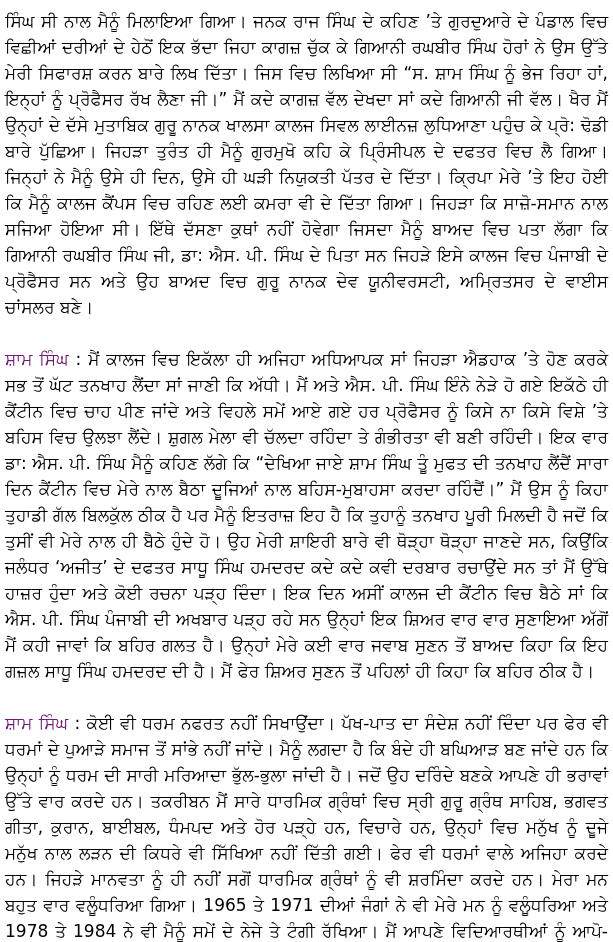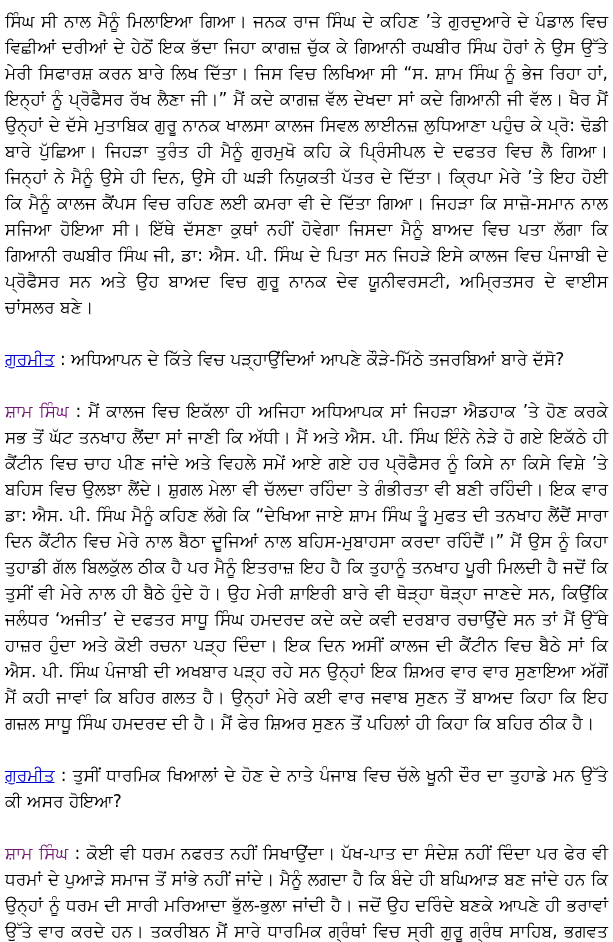--- a/index.html
+++ b/index.html
@@ -32,29 +32,23 @@
     color: #701a75;
   }
 </style>
 </head>
 <body>
 
 <div class="doc">
 
   <p class="para">ਸਿੰਘ ਸੀ ਨਾਲ ਮੈਨੂੰ ਮਿਲਾਇਆ ਗਿਆ। ਜਨਕ ਰਾਜ ਸਿੰਘ ਦੇ ਕਹਿਣ ’ਤੇ ਗੁਰਦੁਆਰੇ ਦੇ ਪੰਡਾਲ ਵਿਚ ਵਿਛੀਆਂ ਦਰੀਆਂ ਦੇ ਹੇਠੋਂ ਇਕ ਭੱਦਾ ਜਿਹਾ ਕਾਗਜ਼ ਚੁੱਕ ਕੇ ਗਿਆਨੀ ਰਘਬੀਰ ਸਿੰਘ ਹੋਰਾਂ ਨੇ ਉਸ ਉੱਤੇ ਮੇਰੀ ਸਿਫਾਰਸ਼ ਕਰਨ ਬਾਰੇ ਲਿਖ ਦਿੱਤਾ। ਜਿਸ ਵਿਚ ਲਿਖਿਆ ਸੀ “ਸ. ਸ਼ਾਮ ਸਿੰਘ ਨੂੰ ਭੇਜ ਰਿਹਾ ਹਾਂ, ਇਨ੍ਹਾਂ ਨੂੰ ਪ੍ਰੋਫੈਸਰ ਰੱਖ ਲੈਣਾ ਜੀ।” ਮੈਂ ਕਦੇ ਕਾਗਜ਼ ਵੱਲ ਦੇਖਦਾ ਸਾਂ ਕਦੇ ਗਿਆਨੀ ਜੀ ਵੱਲ। ਖੈਰ ਮੈਂ ਉਨ੍ਹਾਂ ਦੇ ਦੱਸੇ ਮੁਤਾਬਿਕ ਗੁਰੂ ਨਾਨਕ ਖਾਲਸਾ ਕਾਲਜ ਸਿਵਲ ਲਾਈਨਜ਼ ਲੁਧਿਆਣਾ ਪਹੁੰਚ ਕੇ ਪ੍ਰੋ: ਢੋਡੀ ਬਾਰੇ ਪੁੱਛਿਆ। ਜਿਹੜਾ ਤੁਰੰਤ ਹੀ ਮੈਨੂੰ ਗੁਰਮੁਖੋ ਕਹਿ ਕੇ ਪ੍ਰਿੰਸੀਪਲ ਦੇ ਦਫਤਰ ਵਿਚ ਲੈ ਗਿਆ। ਜਿਨ੍ਹਾਂ ਨੇ ਮੈਨੂੰ ਉਸੇ ਹੀ ਦਿਨ, ਉਸੇ ਹੀ ਘੜੀ ਨਿਯੁਕਤੀ ਪੱਤਰ ਦੇ ਦਿੱਤਾ। ਕ੍ਰਿਪਾ ਮੇਰੇ ’ਤੇ ਇਹ ਹੋਈ ਕਿ ਮੈਨੂੰ ਕਾਲਜ ਕੈਂਪਸ ਵਿਚ ਰਹਿਣ ਲਈ ਕਮਰਾ ਵੀ ਦੇ ਦਿੱਤਾ ਗਿਆ। ਜਿਹੜਾ ਕਿ ਸਾਜ਼ੋ-ਸਮਾਨ ਨਾਲ ਸਜਿਆ ਹੋਇਆ ਸੀ। ਇੱਥੇ ਦੱਸਣਾ ਕੁਥਾਂ ਨਹੀਂ ਹੋਵੇਗਾ ਜਿਸਦਾ ਮੈਨੂੰ ਬਾਅਦ ਵਿਚ ਪਤਾ ਲੱਗਾ ਕਿ ਗਿਆਨੀ ਰਘਬੀਰ ਸਿੰਘ ਜੀ, ਡਾ: ਐਸ. ਪੀ. ਸਿੰਘ ਦੇ ਪਿਤਾ ਸਨ ਜਿਹੜੇ ਇਸੇ ਕਾਲਜ ਵਿਚ ਪੰਜਾਬੀ ਦੇ ਪ੍ਰੋਫੈਸਰ ਸਨ ਅਤੇ ਉਹ ਬਾਅਦ ਵਿਚ ਗੁਰੂ ਨਾਨਕ ਦੇਵ ਯੂਨੀਵਰਸਟੀ, ਅਮ੍ਰਿਤਸਰ ਦੇ ਵਾਈਸ ਚਾਂਸਲਰ ਬਣੇ।</p>
 
-  <p class="para">
-    <span class="speaker-q">ਗੁਰਮੀਤ</span><span> : </span><span>ਅਧਿਆਪਨ ਦੇ ਕਿੱਤੇ ਵਿਚ ਪੜ੍ਹਾਉਂਦਿਆਂ ਆਪਣੇ ਕੌੜੇ-ਮਿੱਠੇ ਤਜਰਬਿਆਂ ਬਾਰੇ ਦੱਸੋ?</span>
-  </p>
 
   <p class="para">
     <span class="speaker-a">ਸ਼ਾਮ ਸਿੰਘ</span><span> : </span><span>ਮੈਂ ਕਾਲਜ ਵਿਚ ਇਕੱਲਾ ਹੀ ਅਜਿਹਾ ਅਧਿਆਪਕ ਸਾਂ ਜਿਹੜਾ ਐਡਹਾਕ ’ਤੇ ਹੋਣ ਕਰਕੇ ਸਭ ਤੋਂ ਘੱਟ ਤਨਖਾਹ ਲੈਂਦਾ ਸਾਂ ਜਾਣੀ ਕਿ ਅੱਧੀ। ਮੈਂ ਅਤੇ ਐਸ. ਪੀ. ਸਿੰਘ ਇੰਨੇ ਨੇੜੇ ਹੋ ਗਏ ਇਕੱਠੇ ਹੀ ਕੈਂਟੀਨ ਵਿਚ ਚਾਹ ਪੀਣ ਜਾਂਦੇ ਅਤੇ ਵਿਹਲੇ ਸਮੇਂ ਆਏ ਗਏ ਹਰ ਪ੍ਰੋਫੈਸਰ ਨੂੰ ਕਿਸੇ ਨਾ ਕਿਸੇ ਵਿਸ਼ੇ ’ਤੇ ਬਹਿਸ ਵਿਚ ਉਲਝਾ ਲੈਂਦੇ। ਸ਼ੁਗਲ ਮੇਲਾ ਵੀ ਚੱਲਦਾ ਰਹਿੰਦਾ ਤੇ ਗੰਭੀਰਤਾ ਵੀ ਬਣੀ ਰਹਿੰਦੀ। ਇਕ ਵਾਰ ਡਾ: ਐਸ. ਪੀ. ਸਿੰਘ ਮੈਨੂੰ ਕਹਿਣ ਲੱਗੇ ਕਿ “ਦੇਖਿਆ ਜਾਏ ਸ਼ਾਮ ਸਿੰਘ ਤੂੰ ਮੁਫਤ ਦੀ ਤਨਖਾਹ ਲੈਂਦੈਂ ਸਾਰਾ ਦਿਨ ਕੈਂਟੀਨ ਵਿਚ ਮੇਰੇ ਨਾਲ ਬੈਠਾ ਦੂਜਿਆਂ ਨਾਲ ਬਹਿਸ-ਮੁਬਾਹਸਾ ਕਰਦਾ ਰਹਿੰਦੈਂ।” ਮੈਂ ਉਸ ਨੂੰ ਕਿਹਾ ਤੁਹਾਡੀ ਗੱਲ ਬਿਲਕੁੱਲ ਠੀਕ ਹੈ ਪਰ ਮੈਨੂੰ ਇਤਰਾਜ਼ ਇਹ ਹੈ ਕਿ ਤੁਹਾਨੂੰ ਤਨਖਾਹ ਪੂਰੀ ਮਿਲਦੀ ਹੈ ਜਦੋਂ ਕਿ ਤੁਸੀਂ ਵੀ ਮੇਰੇ ਨਾਲ ਹੀ ਬੈਠੇ ਹੁੰਦੇ ਹੋ। ਉਹ ਮੇਰੀ ਸ਼ਾਇਰੀ ਬਾਰੇ ਵੀ ਥੋੜ੍ਹਾ ਥੋੜ੍ਹਾ ਜਾਣਦੇ ਸਨ, ਕਿਉਂਕਿ ਜਲੰਧਰ ‘ਅਜੀਤ’ ਦੇ ਦਫਤਰ ਸਾਧੂ ਸਿੰਘ ਹਮਦਰਦ ਕਦੇ ਕਦੇ ਕਵੀ ਦਰਬਾਰ ਰਚਾਉਂਦੇ ਸਨ ਤਾਂ ਮੈਂ ਉੱਥੇ ਹਾਜ਼ਰ ਹੁੰਦਾ ਅਤੇ ਕੋਈ ਰਚਨਾ ਪੜ੍ਹ ਦਿੰਦਾ। ਇਕ ਦਿਨ ਅਸੀਂ ਕਾਲਜ ਦੀ ਕੈਂਟੀਨ ਵਿਚ ਬੈਠੇ ਸਾਂ ਕਿ ਐਸ. ਪੀ. ਸਿੰਘ ਪੰਜਾਬੀ ਦੀ ਅਖਬਾਰ ਪੜ੍ਹ ਰਹੇ ਸਨ ਉਨ੍ਹਾਂ ਇਕ ਸ਼ਿਅਰ ਵਾਰ ਵਾਰ ਸੁਣਾਇਆ ਅੱਗੋਂ ਮੈਂ ਕਹੀ ਜਾਵਾਂ ਕਿ ਬਹਿਰ ਗਲਤ ਹੈ। ਉਨ੍ਹਾਂ ਮੇਰੇ ਕਈ ਵਾਰ ਜਵਾਬ ਸੁਣਨ ਤੋਂ ਬਾਅਦ ਕਿਹਾ ਕਿ ਇਹ ਗਜ਼ਲ ਸਾਧੂ ਸਿੰਘ ਹਮਦਰਦ ਦੀ ਹੈ। ਮੈਂ ਫੇਰ ਸ਼ਿਅਰ ਸੁਣਨ ਤੋਂ ਪਹਿਲਾਂ ਹੀ ਕਿਹਾ ਕਿ ਬਹਿਰ ਠੀਕ ਹੈ।</span>
   </p>
 
-  <p class="para">
-    <span class="speaker-q">ਗੁਰਮੀਤ</span><span> : </span><span>ਤੁਸੀਂ ਧਾਰਮਿਕ ਖਿਆਲਾਂ ਦੇ ਹੋਣ ਦੇ ਨਾਤੇ ਪੰਜਾਬ ਵਿਚ ਚੱਲੇ ਖੂਨੀ ਦੌਰ ਦਾ ਤੁਹਾਡੇ ਮਨ ਉੱਤੇ ਕੀ ਅਸਰ ਹੋਇਆ?</span>
-  </p>
 
   <p class="para">
     <span class="speaker-a">ਸ਼ਾਮ ਸਿੰਘ</span><span> : </span><span>ਕੋਈ ਵੀ ਧਰਮ ਨਫਰਤ ਨਹੀਂ ਸਿਖਾਉਂਦਾ। ਪੱਖ-ਪਾਤ ਦਾ ਸੰਦੇਸ਼ ਨਹੀਂ ਦਿੰਦਾ ਪਰ ਫੇਰ ਵੀ ਧਰਮਾਂ ਦੇ ਪੁਆੜੇ ਸਮਾਜ ਤੋਂ ਸਾਂਭੇ ਨਹੀਂ ਜਾਂਦੇ। ਮੈਨੂੰ ਲਗਦਾ ਹੈ ਕਿ ਬੰਦੇ ਹੀ ਬਘਿਆੜ ਬਣ ਜਾਂਦੇ ਹਨ ਕਿ ਉਨ੍ਹਾਂ ਨੂੰ ਧਰਮ ਦੀ ਸਾਰੀ ਮਰਿਆਦਾ ਭੁੱਲ-ਭੁਲਾ ਜਾਂਦੀ ਹੈ। ਜਦੋਂ ਉਹ ਦਰਿੰਦੇ ਬਣਕੇ ਆਪਣੇ ਹੀ ਭਰਾਵਾਂ ਉੱਤੇ ਵਾਰ ਕਰਦੇ ਹਨ। ਤਕਰੀਬਨ ਮੈਂ ਸਾਰੇ ਧਾਰਮਿਕ ਗ੍ਰੰਥਾਂ ਵਿਚ ਸ੍ਰੀ ਗੁਰੂ ਗ੍ਰੰਥ ਸਾਹਿਬ, ਭਗਵਤ ਗੀਤਾ, ਕੁਰਾਨ, ਬਾਈਬਲ, ਧੰਮਪਦ ਅਤੇ ਹੋਰ ਪੜ੍ਹੇ ਹਨ, ਵਿਚਾਰੇ ਹਨ, ਉਨ੍ਹਾਂ ਵਿਚ ਮਨੁੱਖ ਨੂੰ ਦੂਜੇ ਮਨੁੱਖ ਨਾਲ ਲੜਨ ਦੀ ਕਿਧਰੇ ਵੀ ਸਿੱਖਿਆ ਨਹੀਂ ਦਿੱਤੀ ਗਈ। ਫੇਰ ਵੀ ਧਰਮਾਂ ਵਾਲੇ ਅਜਿਹਾ ਕਰਦੇ ਹਨ। ਜਿਹੜੇ ਮਾਨਵਤਾ ਨੂੰ ਹੀ ਨਹੀਂ ਸਗੋਂ ਧਾਰਮਿਕ ਗ੍ਰੰਥਾਂ ਨੂੰ ਵੀ ਸ਼ਰਮਿੰਦਾ ਕਰਦੇ ਹਨ। ਮੇਰਾ ਮਨ ਬਹੁਤ ਵਾਰ ਵਲੂੰਧਰਿਆ ਗਿਆ। 1965 ਤੇ 1971 ਦੀਆਂ ਜੰਗਾਂ ਨੇ ਵੀ ਮੇਰੇ ਮਨ ਨੂੰ ਵਲੂੰਧਰਿਆ ਅਤੇ 1978 ਤੇ 1984 ਨੇ ਵੀ ਮੈਨੂੰ ਸਮੇਂ ਦੇ ਨੇਜੇ ਤੇ ਟੰਗੀ ਰੱਖਿਆ। ਮੈਂ ਆਪਣੇ ਵਿਦਿਆਰਥੀਆਂ ਨੂੰ ਆਪੋ-ਆਪਣੇ ਧਰਮਾਂ ਵਿਚ ਪ੍ਰਪੱਕ ਹੋਣ ਲਈ ਕਿਹਾ ਪਰ ਨਾਲ ਹੀ ਨਾਲ ਇਨਸਾਨੀਅਤ ਵਿਚ ਪ੍ਰਪੱਕ ਹੋਣ ਦੀ ਸਿੱਖਿਆ ਦਿੱਤੀ।</span>
   </p>
 
 </div>
 
 </body></html>

